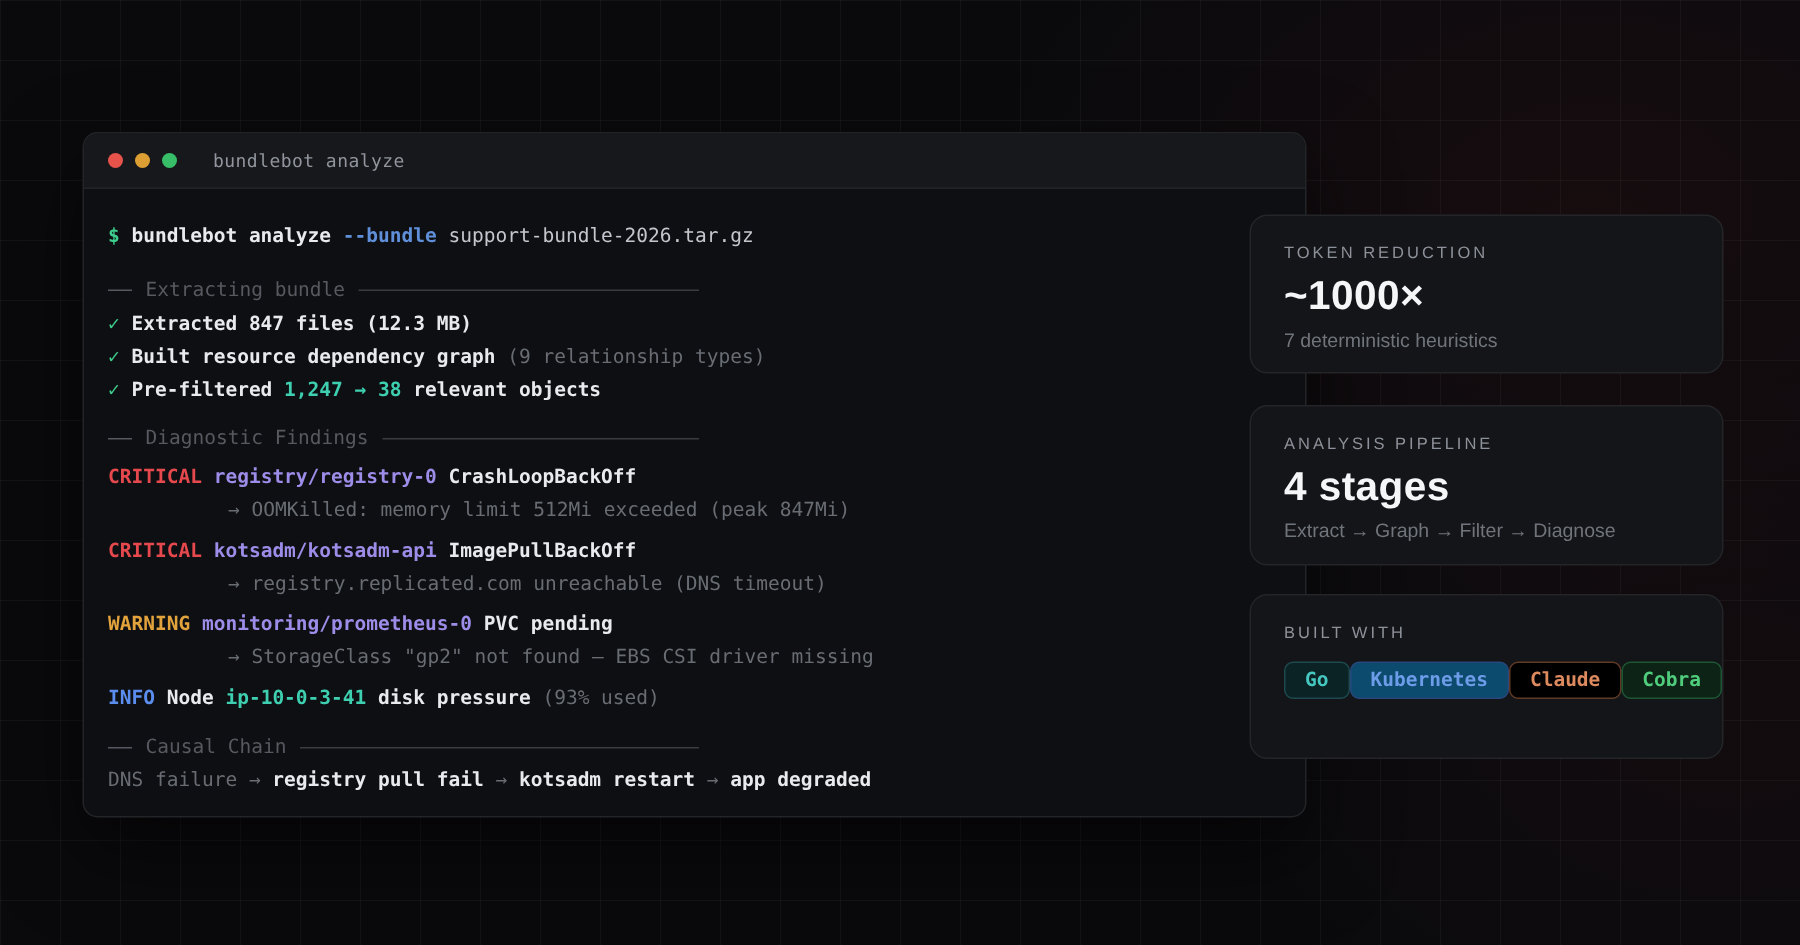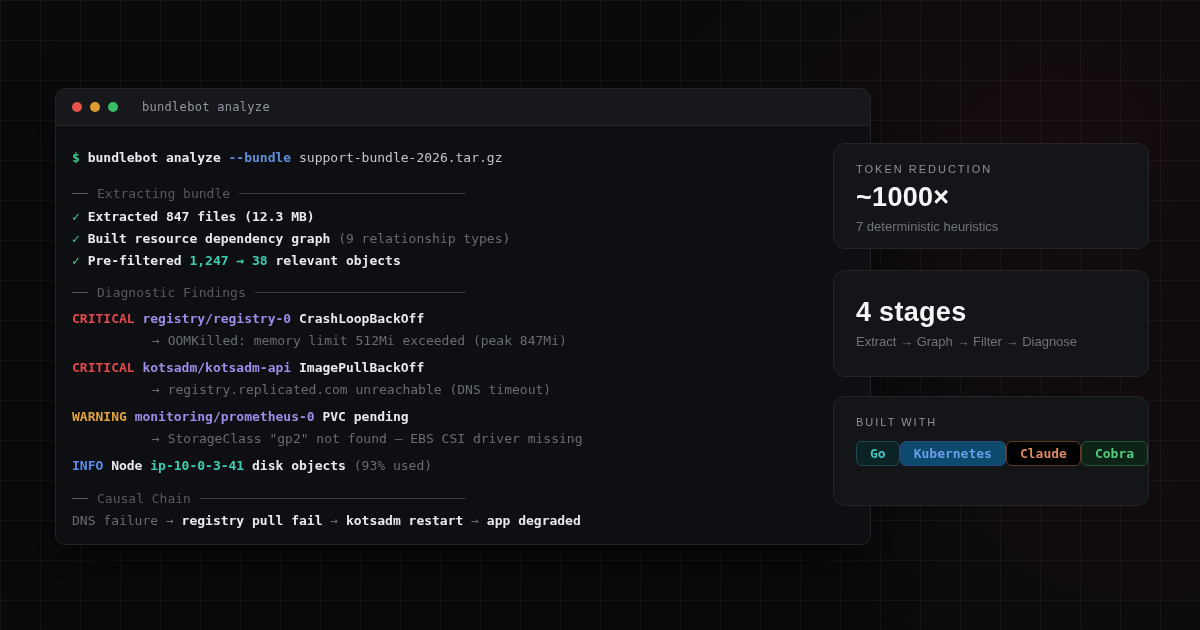--- a/index.html
+++ b/index.html
@@ -130,40 +130,41 @@
 
     <div class="row finding"><span class="sev critical">CRITICAL</span> <span class="res">registry/registry-0</span> <span class="status">CrashLoopBackOff</span></div>
     <div class="row detail">→ OOMKilled: memory limit 512Mi exceeded (peak 847Mi)</div>
 
     <div class="row finding"><span class="sev critical">CRITICAL</span> <span class="res">kotsadm/kotsadm-api</span> <span class="status">ImagePullBackOff</span></div>
     <div class="row detail">→ registry.replicated.com unreachable (DNS timeout)</div>
 
     <div class="row finding"><span class="sev warning">WARNING</span> <span class="res">monitoring/prometheus-0</span> <span class="status">PVC pending</span></div>
     <div class="row detail">→ StorageClass "gp2" not found — EBS CSI driver missing</div>
 
-    <div class="row info-row"><span class="sev info">INFO</span> <span class="white">Node</span> <span class="teal">ip-10-0-3-41</span> <span class="white">disk objects</span> <span class="muted">(93% used)</span></div>
+    <div class="row info-row"><span class="sev info">INFO</span> <span class="white">Node</span> <span class="teal">ip-10-0-3-41</span> <span class="white">disk pressure</span> <span class="muted">(93% used)</span></div>
 
     <div class="divider div-3">
       <span class="dash"></span>
       <span>Causal Chain</span>
       <span class="rule"></span>
     </div>
 
     <div class="row"><span class="muted">DNS failure</span> <span class="muted">→</span> <span class="white">registry pull fail</span> <span class="muted">→</span> <span class="white">kotsadm restart</span> <span class="muted">→</span> <span class="white">app degraded</span></div>
 
   </div>
 </div>
 
 <div class="card card-1">
   <div class="card-label">TOKEN REDUCTION</div>
   <div class="card-value">~1000×</div>
   <div class="card-sub">7 deterministic heuristics</div>
 </div>
 
 <div class="card card-2">
+  <div class="card-label">ANALYSIS PIPELINE</div>
   <div class="card-value">4 stages</div>
   <div class="card-sub">Extract → Graph → Filter → Diagnose</div>
 </div>
 
 <div class="card card-3">
   <div class="card-label">BUILT WITH</div>
   <div class="badge-row">
     <span class="badge badge-go">Go</span>
     <span class="badge badge-kubernetes">Kubernetes</span>
     <span class="badge badge-claude">Claude</span>

